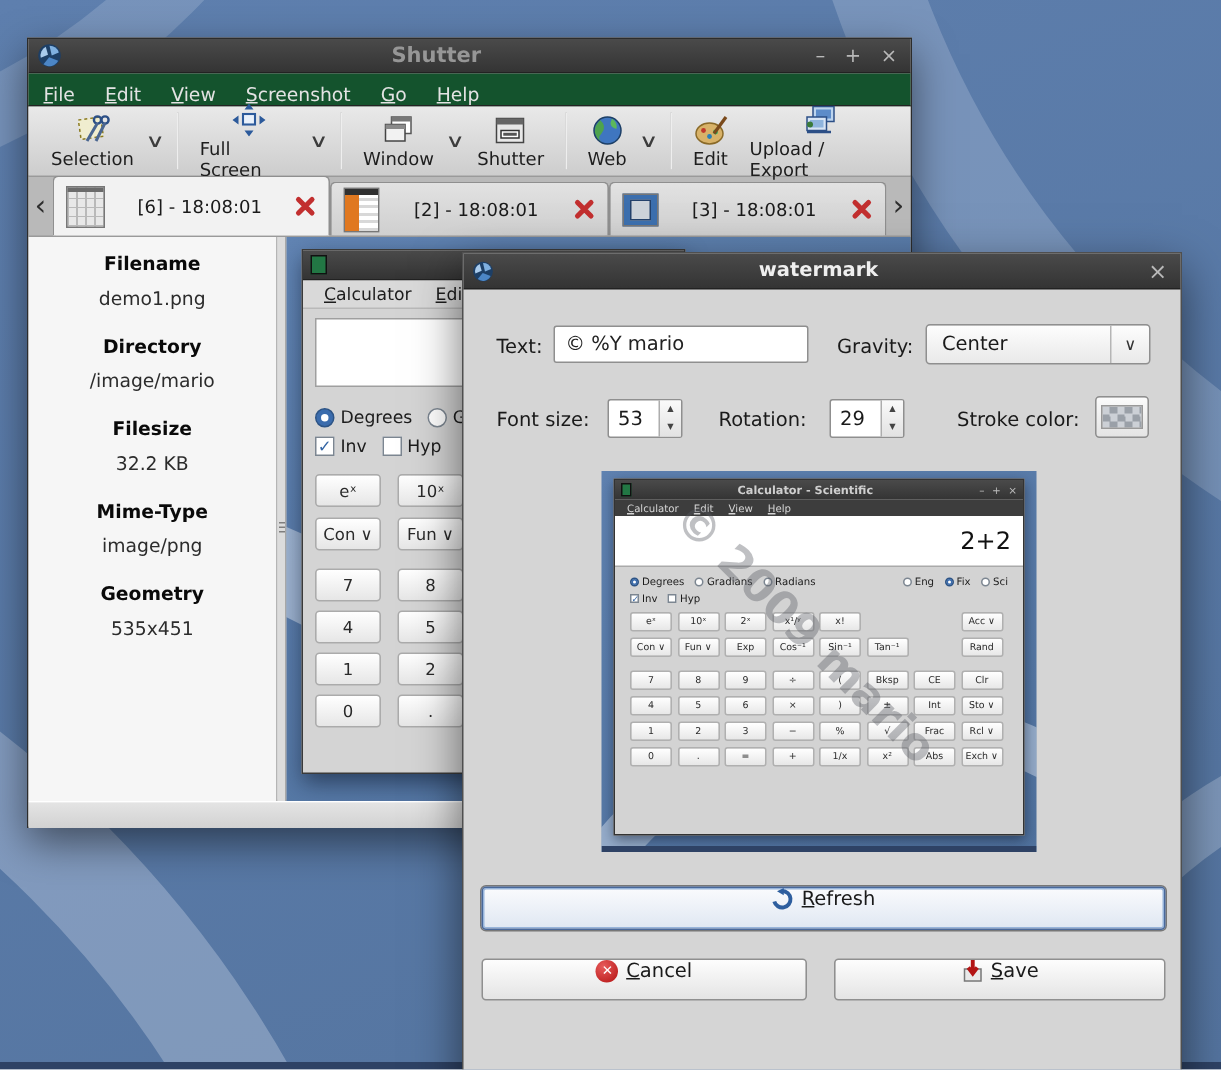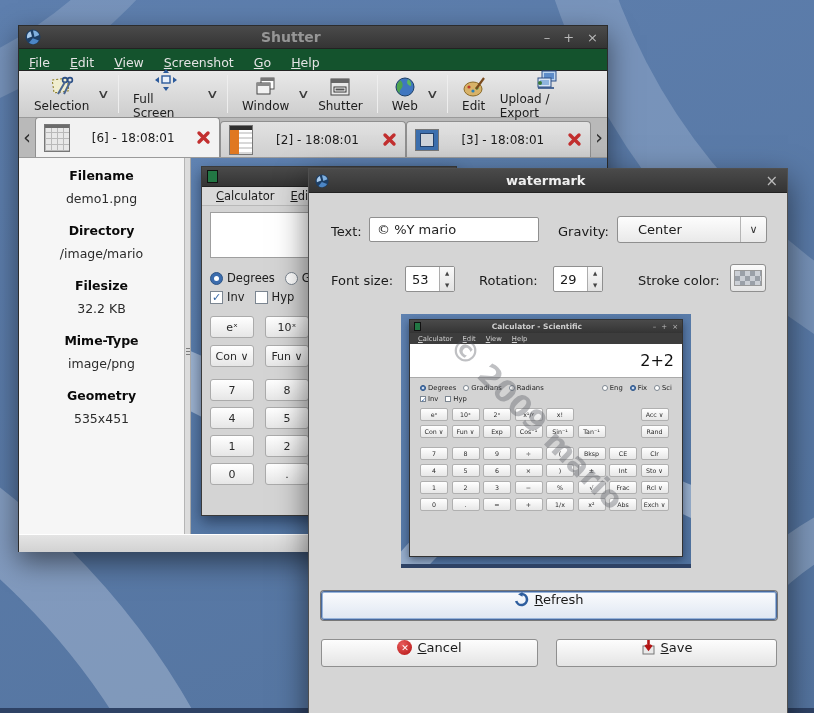--- a/index.html
+++ b/index.html
@@ -91,21 +91,21 @@
   .key:empty { visibility:hidden; }
 
   
   .dialog { position:absolute; left:308px; top:168px; width:480px; height:632px; background:#d5d5d5; border:1px solid #4f4f4f; box-shadow:0 12px 30px rgba(0,0,0,.55); }
   .dialog .titlebar { height:24px; }
   .dialog .t-title { font-size:13px; color:#efefef; }
   .dlg-body { position:relative; height:497px; font-size:13px; color:#1a1a1a; }
   .flabel { position:absolute; }
   .textinput { position:absolute; left:60px; top:24px; width:170px; height:25px; background:#fff; border:1px solid #8f8f8f; border-radius:2px; font-size:13px; color:#222; padding:0 7px; display:flex; align-items:center; }
   .combo { position:absolute; left:308px; top:23px; width:150px; height:27px; background:linear-gradient(#fdfdfd,#e9e9e9); border:1px solid #8f8f8f; border-radius:3px; display:flex; align-items:center; }
-  .combo-value { flex:1; padding-left:20px; }
+  .combo-value { flex:1; padding-left:10px; }
   .combo-arrow { width:26px; align-self:stretch; border-left:1px solid #b5b5b5; display:flex; align-items:center; justify-content:center; color:#333; font-size:11px; transform-origin:center; }
   .spin { position:absolute; width:50px; height:26px; border:1px solid #8f8f8f; border-radius:2px; background:#fff; display:flex; }
   .spin-val { flex:1; display:flex; align-items:center; padding-left:6px; }
   .spin-btns { width:15px; border-left:1px solid #adadad; display:flex; flex-direction:column; background:linear-gradient(#fafafa,#e2e2e2); }
   .spin-btns span { flex:1; font-size:5.5px; color:#444; display:flex; align-items:center; justify-content:center; }
   .colorbtn { position:absolute; left:421px; top:71px; width:36px; height:28px; border:1px solid #8f8f8f; border-radius:3px; background:linear-gradient(#fbfbfb,#e4e4e4); display:flex; align-items:center; justify-content:center; }
   .checker { width:28px; height:16px; background:repeating-conic-gradient(#9aa0a8 0% 25%, #ccd0d6 0% 50%) 0 0 / 10px 10px; border:1px solid #999; }
 
   
   .wm-preview { position:absolute; left:92px; top:121px; width:290px; height:254px; background:linear-gradient(150deg,#5f82b1,#50729e); overflow:hidden; }

